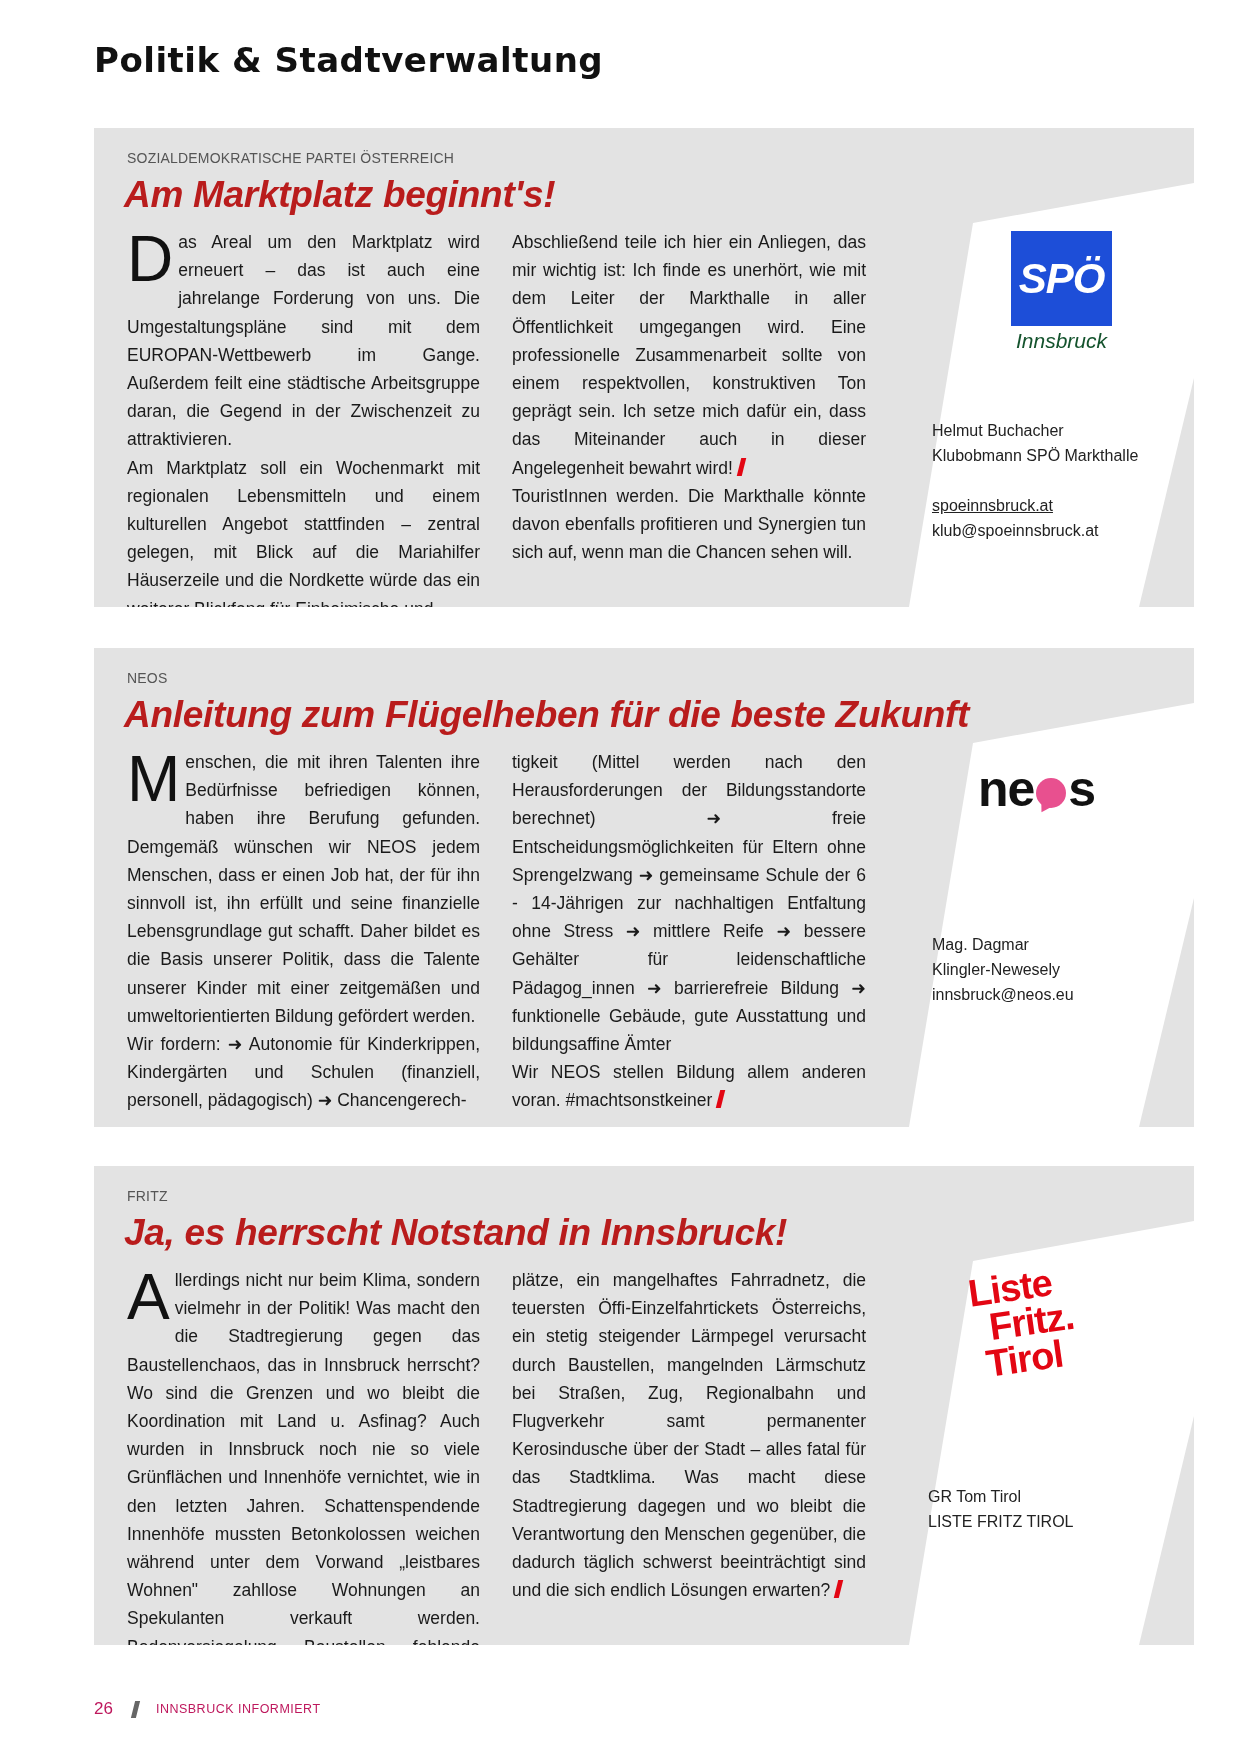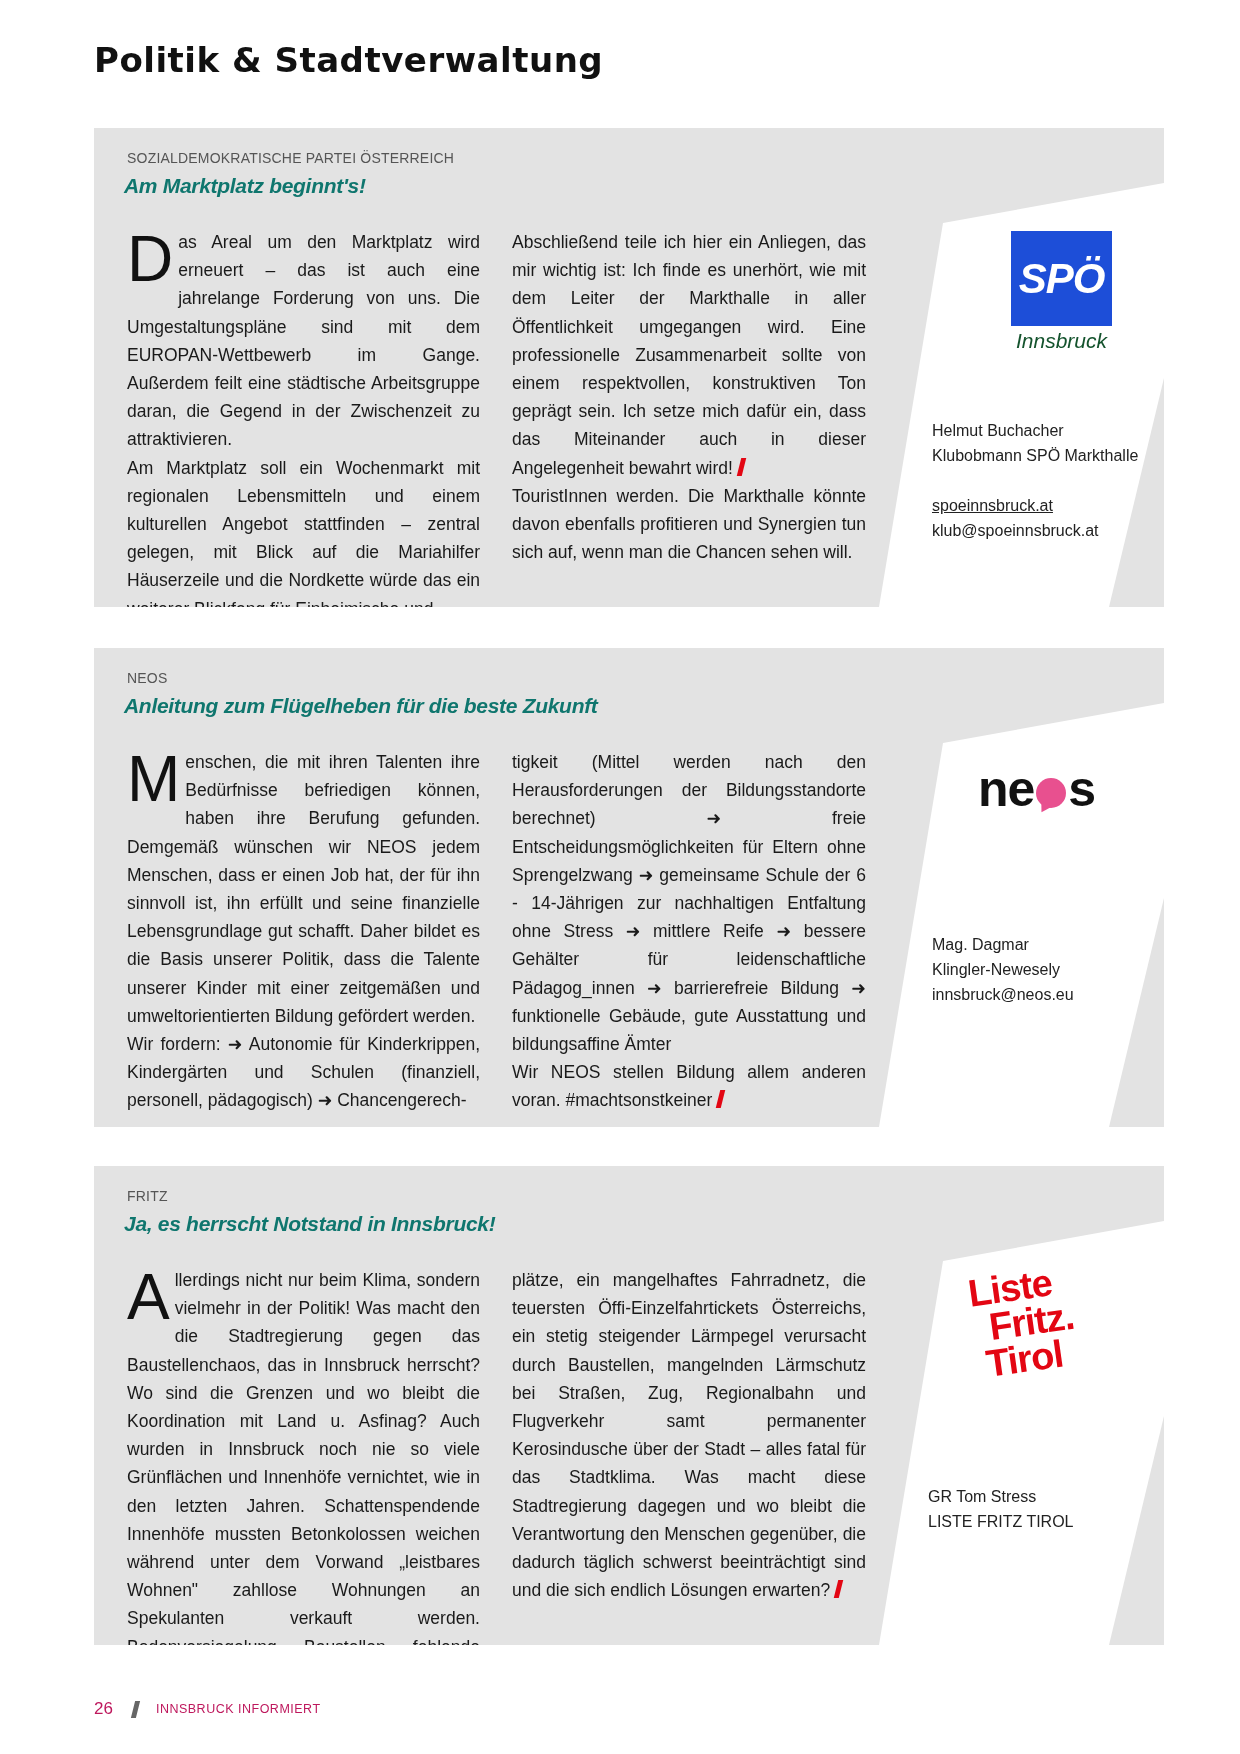--- a/index.html
+++ b/index.html
@@ -1,24 +1,24 @@
 <!DOCTYPE html>
 <html><head>
 <meta charset="utf-8">
 <style>
   html, body { margin:0; padding:0; background:#ffffff; }
   body { width:1240px; height:1754px; position:relative; overflow:hidden;
          font-family:"Liberation Sans", "DejaVu Sans", sans-serif; color:#1a1a1a; }
   .page-title { position:absolute; left:94px; top:40px; font-size:34px; font-weight:bold;
                 letter-spacing:0.5px; color:#111; font-family:"DejaVu Sans", sans-serif; }
-  .section { position:absolute; left:94px; width:1070px; height:479px; background:#e3e3e3; overflow:hidden; }
+  .section { position:absolute; left:94px; width:1070px; height:479px; background:#e3e3e3; overflow:hidden;padding-left:30px; }
   .section .party { position:absolute; left:33px; top:22px; font-size:14px; color:#555;
                     text-transform:uppercase; letter-spacing:0.2px; }
-  .section .headline { position:absolute; left:30px; top:46px; font-size:21px; font-weight:bold;
-                       font-style:italic; color:#0f766e; white-space:nowrap; letter-spacing:-0.3px; }
+  .section .headline { position:absolute; left:30px; top:46px; font-size:37px; font-weight:bold;
+                       font-style:italic; color:#b91c1c; white-space:nowrap; letter-spacing:-0.3px; }
   .section .col { position:absolute; top:100px; width:353px; font-size:17.5px; line-height:28.2px;
                   text-align:justify; hyphens:manual; color:#1a1a1a; }
   .section .col1 { left:33px; }
   .section .col2 { left:418px; width:354px; }
   .col p { margin:0; }
   .dropcap { float:left; font-size:64px; line-height:52px; margin:5px 5px 0 0; font-weight:normal; color:#111; }
   .slash { display:inline-block; width:5px; height:18px; background:#e30613; transform:skewX(-14deg);
            vertical-align:-2px; margin-left:6px; }
   .white-panel { position:absolute; top:0; right:0; width:300px; height:100%; }
   .white-panel svg { position:absolute; left:0; top:0; width:300px; height:479px; }
@@ -116,21 +116,21 @@
   </div>
   <div class="col col2">
     <p><span>plätze, ein mangelhaftes Fahrradnetz, die teuersten Öffi-Einzelfahrtickets Österreichs, ein stetig steigender Lärmpegel verursacht durch Baustellen, mangelnden Lärmschutz bei Straßen, Zug, Regionalbahn und Flugverkehr samt permanenter Kerosindusche über der Stadt – alles fatal für das Stadtklima. Was macht diese Stadtregierung dagegen und wo bleibt die Verantwortung den Menschen gegenüber, die dadurch täglich schwerst beeinträchtigt sind und die sich endlich Lösungen erwarten?</span><span class="slash"></span></p>
   </div>
   <div class="fritz-logo" style="left:872px; top:110px;">
     <div>Liste</div>
     <div>Fritz.</div>
     <div>Tirol</div>
   </div>
   <div class="contact" style="left:834px; top:318px;">
-    <div>GR Tom Stress</div>
+    <div>GR Tom Tirol</div>
     <div>LISTE FRITZ TIROL</div>
   </div>
 </div>
 
 <div class="footer">
   <span class="num">26</span>
   <span class="bar"></span>
   <span class="mag">INNSBRUCK INFORMIERT</span>
 </div>
 

